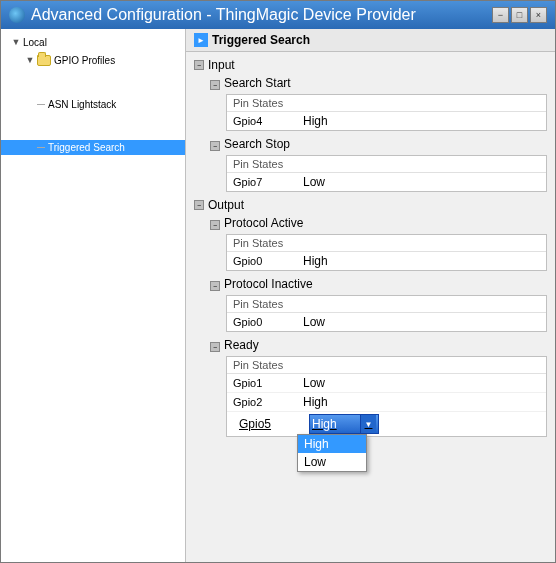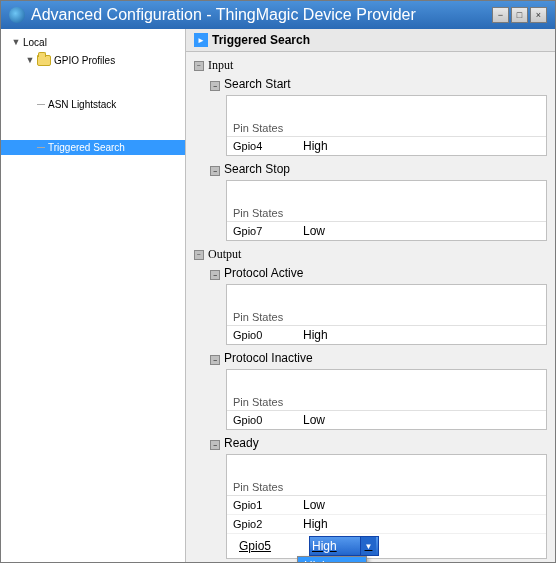--- a/index.html
+++ b/index.html
@@ -165,21 +165,20 @@
     }
     .section {
       margin-bottom: 4px;
     }
     .section-header {
       display: flex;
       align-items: center;
       gap: 4px;
       padding: 2px 0;
       font-size: 12px;
-      font-family: Liberation Serif, serif;
     }
     .sub-section {
       margin-left: 16px;
       margin-bottom: 4px;
     }
     .sub-section-header {
       display: flex;
       align-items: flex-end;
       gap: 4px;
       padding: 2px 0;
@@ -189,21 +188,20 @@
       border: 1px solid #c0c0c0;
       margin-left: 16px;
       margin-top: 2px;
       background: white;
     }
     .pin-states-label {
       padding: 2px 6px;
       font-size: 11px;
       color: #555;
       border-bottom: 1px solid #e0e0e0;
-      margin-top: 24px;
     }
     .pin-row {
       display: flex;
       align-items: center;
       padding: 2px 6px;
       border-bottom: 1px solid #f0f0f0;
     }
     .pin-row:last-child {
       border-bottom: none;
     }

